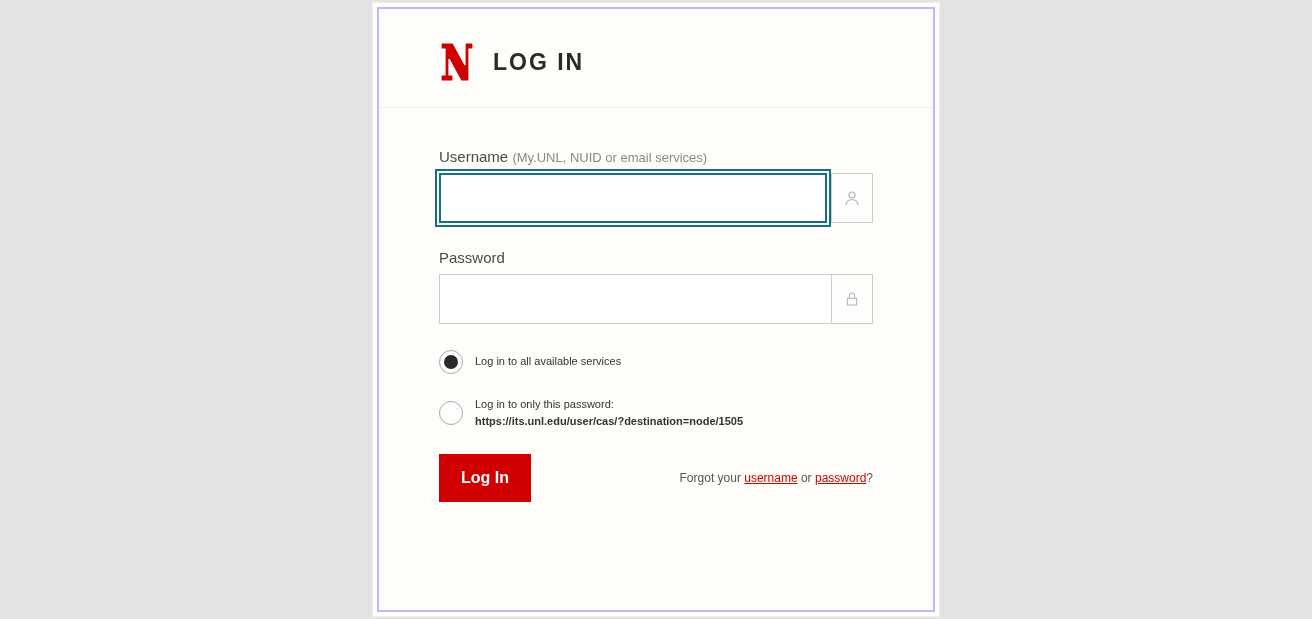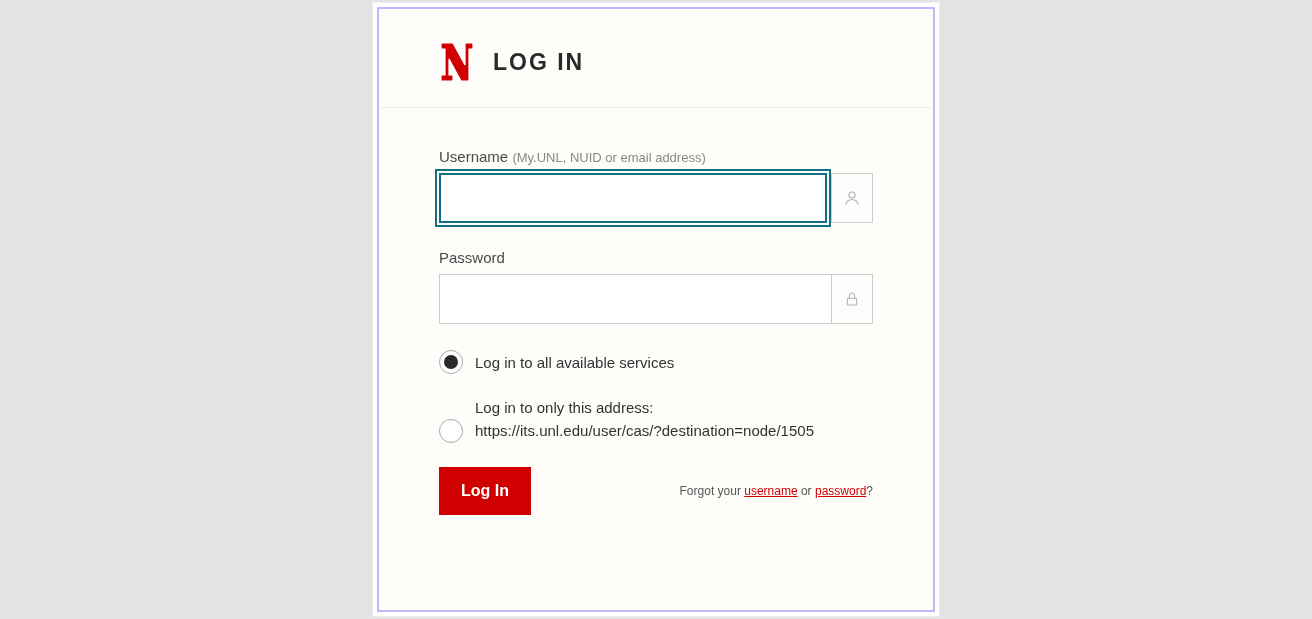--- a/index.html
+++ b/index.html
@@ -81,44 +81,44 @@
     border: 1px solid #ccc;
     background: #fdfdfc;
     display: flex;
     align-items: center;
     justify-content: center;
     color: #b3b3b3;
   }
   .radio-group { margin-top: 16px; }
   .radio-row {
     display: flex;
-    align-items: flex-end;
+    align-items: center;
     margin-bottom: 22px;
-    font-size: 15px;
+    font-size: 11px;
     color: #333;
     line-height: 1.55;
   }
   .radio {
     width: 24px; height: 24px;
     border-radius: 50%;
     border: 1px solid #aaa;
     margin-right: 12px;
     flex-shrink: 0;
     display: flex; align-items: center; justify-content: center;
     cursor: pointer;
     background: #fff;
     margin-top: 0px;
   }
   .radio.selected .dot {
     width: 14px; height: 14px;
     background: #2a2a2a;
     border-radius: 50%;
   }
   .radio-label .sub {
-    font-weight: 400;
+    font-weight: 700;
     color: #333;
   }
   .footer-row {
     margin-top: 24px;
     display: flex;
     align-items: center;
   }
   .login-btn {
     background: #d00000;
     color: #fff;
@@ -152,21 +152,21 @@
         </svg>
       </div>
       <div class="title">LOG IN</div>
     </div>
 
     <div class="body">
 
       <div class="field-block">
         <div class="label">
           <span>Username</span>
-          <span class="hint">(My.UNL, NUID or email address)</span>
+          <span class="hint">(My.UNL, NUID or email services)</span>
         </div>
         <div class="input-row focused">
           <input type="text" value="" style="">
           <div class="addon">
             <svg width="18" height="18" viewBox="0 0 24 24" fill="none" stroke="currentColor" stroke-width="1.6">
               <circle cx="12" cy="8" r="4"></circle>
               <path d="M4 21c0-4 4-7 8-7s8 3 8 7"></path>
             </svg>
           </div>
         </div>
@@ -188,21 +188,21 @@
       <div class="radio-group">
         <div class="radio-row">
           <div class="radio selected">
               <div class="dot"></div>
             </div>
           <div class="radio-label">Log in to all available services</div>
         </div>
         <div class="radio-row">
           <div class="radio"></div>
           <div class="radio-label">
-            <span>Log in to only this address:</span><br>
+            <span>Log in to only this password:</span><br>
             <span class="sub">https://its.unl.edu/user/cas/?destination=node/1505</span>
           </div>
         </div>
       </div>
 
       <div class="footer-row">
         <button class="login-btn">Log In</button>
         <div class="forgot">
           <span>Forgot your </span><a>username</a><span> or </span><a>password</a><span>?</span>
         </div>

